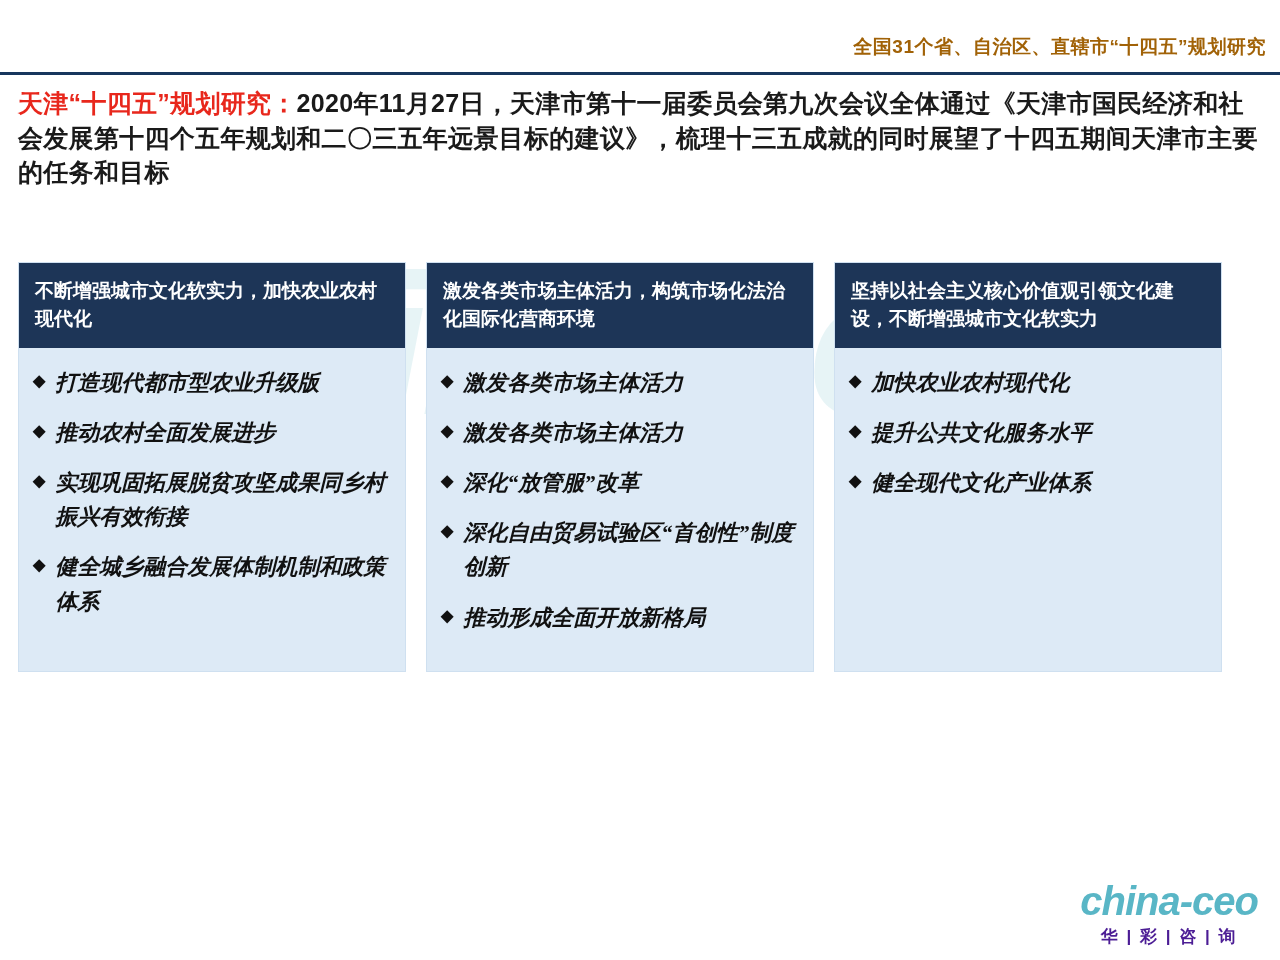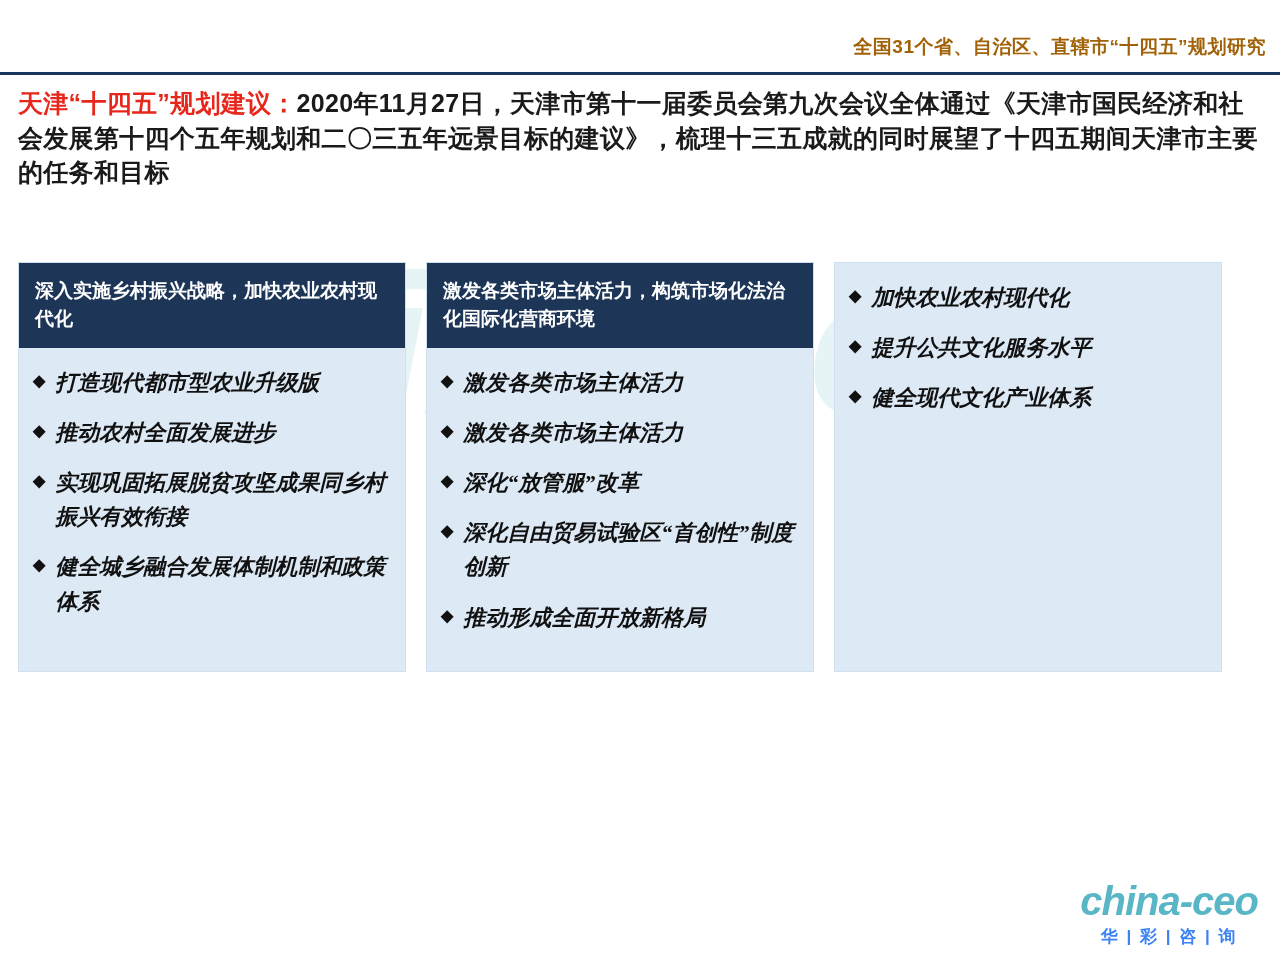--- a/index.html
+++ b/index.html
@@ -140,40 +140,40 @@
     font-weight: bold;
     font-style: italic;
     letter-spacing: -1px;
     color: #59b6c6;
     line-height: 1;
   }
   .logo-sub {
     margin-top: 4px;
     font-size: 17px;
     font-weight: bold;
-    color: #3b82f6;
+    color: #4c1d95;
     letter-spacing: 2px;
   }
 </style>
 </head>
 <body>
 
 <div class="header">全国31个省、自治区、直辖市“十四五”规划研究</div>
 <div class="header-rule"></div>
 
 <div class="intro">
-  <span class="hl">天津“十四五”规划建议：</span><span>2020年11月27日，天津市第十一届委员会第九次会议全体通过《天津市国民经济和社会发展第十四个五年规划和二〇三五年远景目标的建议》，梳理十三五成就的同时展望了十四五期间天津市主要的任务和目标</span>
+  <span class="hl">天津“十四五”规划研究：</span><span>2020年11月27日，天津市第十一届委员会第九次会议全体通过《天津市国民经济和社会发展第十四个五年规划和二〇三五年远景目标的建议》，梳理十三五成就的同时展望了十四五期间天津市主要的任务和目标</span>
 </div>
 
 <div class="watermark">china-ceo</div>
 
 <div class="columns">
 
   <div class="col col1">
-    <div class="col-head">深入实施乡村振兴战略，加快农业农村现代化</div>
+    <div class="col-head">不断增强城市文化软实力，加快农业农村现代化</div>
     <div class="col-body">
       <div class="bullet">
         <span class="mark">◆</span>
         <span class="txt">打造现代都市型农业升级版</span>
       </div>
       <div class="bullet">
         <span class="mark">◆</span>
         <span class="txt">推动农村全面发展进步</span>
       </div>
       <div class="bullet">
@@ -207,20 +207,21 @@
         <span class="txt">深化自由贸易试验区“首创性”制度创新</span>
       </div>
       <div class="bullet">
         <span class="mark">◆</span>
         <span class="txt">推动形成全面开放新格局</span>
       </div>
     </div>
   </div>
 
   <div class="col col3">
+    <div class="col-head">坚持以社会主义核心价值观引领文化建设，不断增强城市文化软实力</div>
     <div class="col-body">
       <div class="bullet">
         <span class="mark">◆</span>
         <span class="txt">加快农业农村现代化</span>
       </div>
       <div class="bullet">
         <span class="mark">◆</span>
         <span class="txt">提升公共文化服务水平</span>
       </div>
       <div class="bullet">

